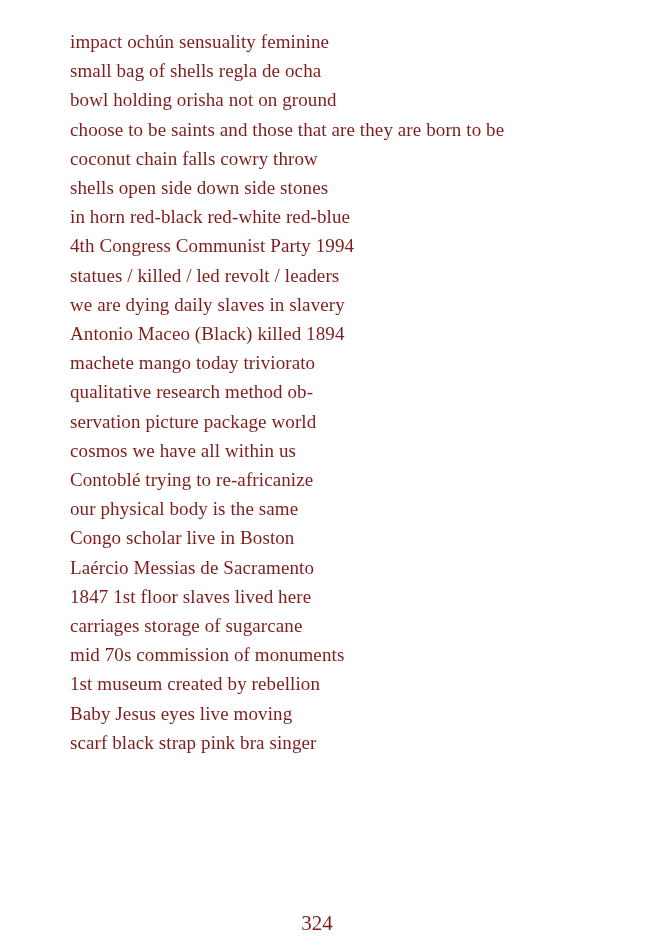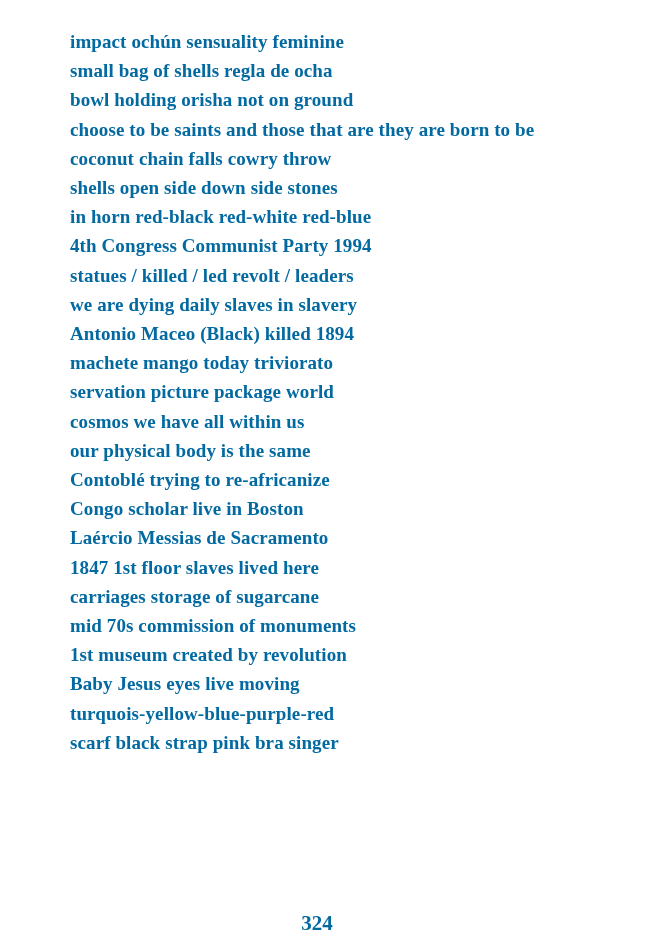--- a/index.html
+++ b/index.html
@@ -7,22 +7,21 @@
     padding: 0;
     background: #ffffff;
   }
   .page {
     position: relative;
     width: 621px;
     height: 950px;
     background: #ffffff;
     overflow: hidden;
     font-family: "Liberation Serif", "DejaVu Serif", serif;
-    color: #0369a1;
-    font-weight: bold;
+    color: #7f1d1d;
   }
   .poem {
     position: absolute;
     left: 70px;
     top: 27px;
     width: 540px;
   }
   .poem .line {
     font-size: 19px;
     line-height: 29.2px;
@@ -49,28 +48,28 @@
     <div class="line">bowl holding orisha not on ground</div>
     <div class="line">choose to be saints and those that are they are born to be</div>
     <div class="line">coconut chain falls cowry throw</div>
     <div class="line">shells open side down side stones</div>
     <div class="line">in horn red-black red-white red-blue</div>
     <div class="line">4th Congress Communist Party 1994</div>
     <div class="line">statues / killed / led revolt / leaders</div>
     <div class="line">we are dying daily slaves in slavery</div>
     <div class="line">Antonio Maceo (Black) killed 1894</div>
     <div class="line">machete mango today triviorato</div>
+    <div class="line">qualitative research method ob-</div>
     <div class="line">servation picture package world</div>
     <div class="line">cosmos we have all within us</div>
+    <div class="line">Contoblé trying to re-africanize</div>
     <div class="line">our physical body is the same</div>
-    <div class="line">Contoblé trying to re-africanize</div>
     <div class="line">Congo scholar live in Boston</div>
     <div class="line">Laércio Messias de Sacramento</div>
     <div class="line">1847 1st floor slaves lived here</div>
     <div class="line">carriages storage of sugarcane</div>
     <div class="line">mid 70s commission of monuments</div>
-    <div class="line">1st museum created by revolution</div>
+    <div class="line">1st museum created by rebellion</div>
     <div class="line">Baby Jesus eyes live moving</div>
-    <div class="line">turquois-yellow-blue-purple-red</div>
     <div class="line">scarf black strap pink bra singer</div>
   </div>
   <div class="page-number">324</div>
 </div>
 
 </body></html>

